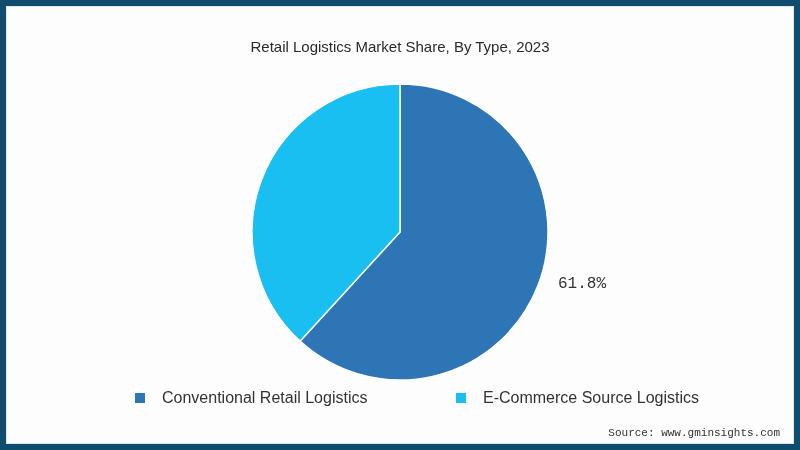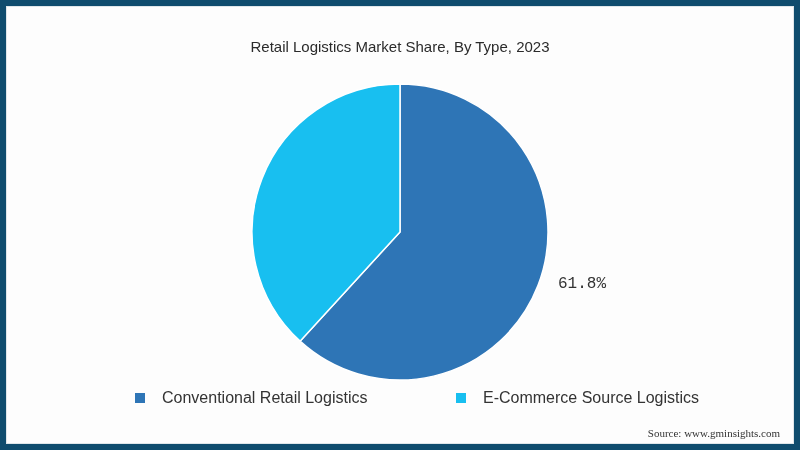--- a/index.html
+++ b/index.html
@@ -22,21 +22,21 @@
       position: absolute; left: 558px; top: 230px;
       font-family: Liberation Mono, monospace; font-size: 16px; color: #333; margin-top: 45px;
     }
     .legend-item {
       position: absolute; top: 389px; display: flex; align-items: center;
       font-family: "Liberation Sans", sans-serif; font-size: 16px; color: #333; gap: 11px;
     }
     .swatch { width: 10px; height: 10px; margin-right: 6px; }
     .source {
       position: absolute; right: 20px; top: 427px;
-      font-family: Liberation Serif, serif; font-size: 11px; color: #333; margin-left: 8px;
+      font-family: Liberation Mono, monospace; font-size: 11px; color: #333; margin-left: 8px;
     }
   </style>
 </head>
 <body>
 
 <div class="frame">
   <div class="inner"></div>
   <div class="title">Retail Logistics Market Share, By Type, 2023</div>
 
   <svg class="pie" width="800" height="450">

